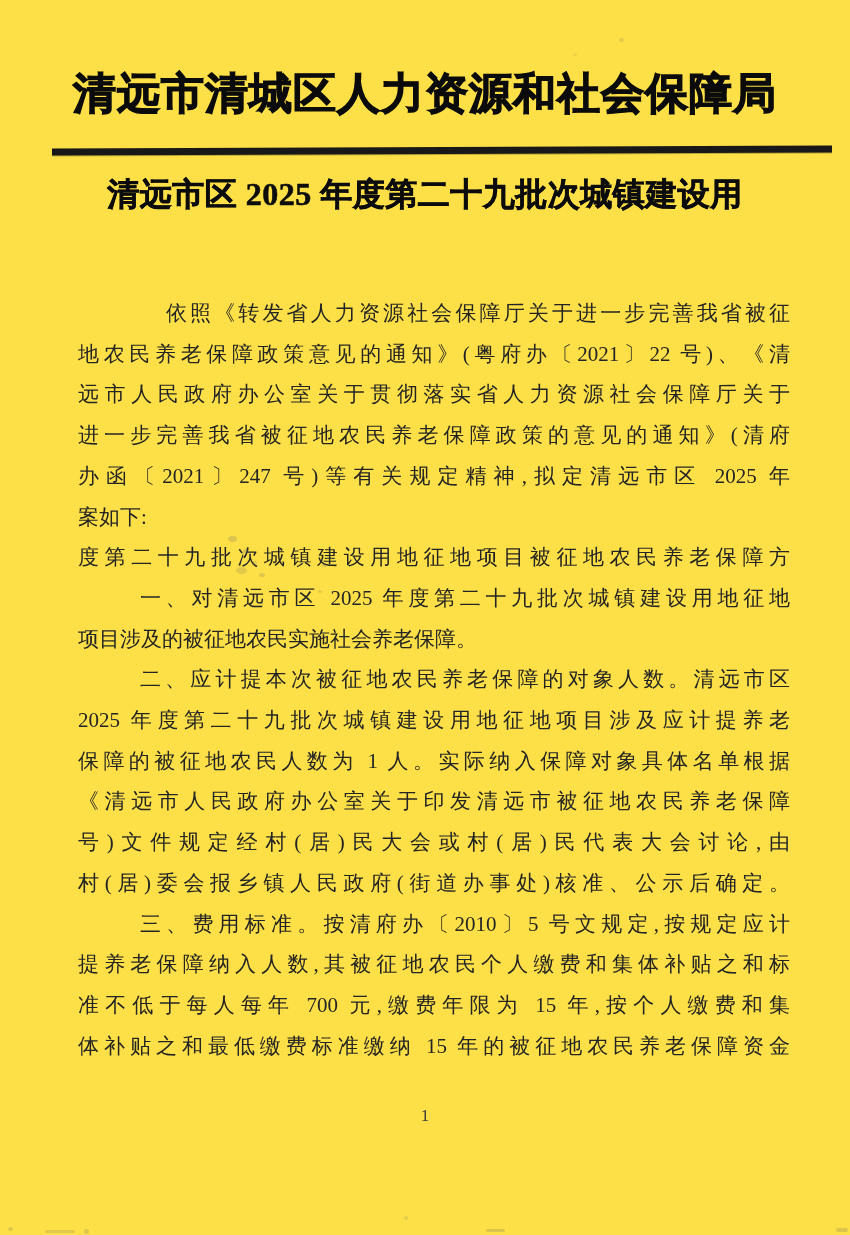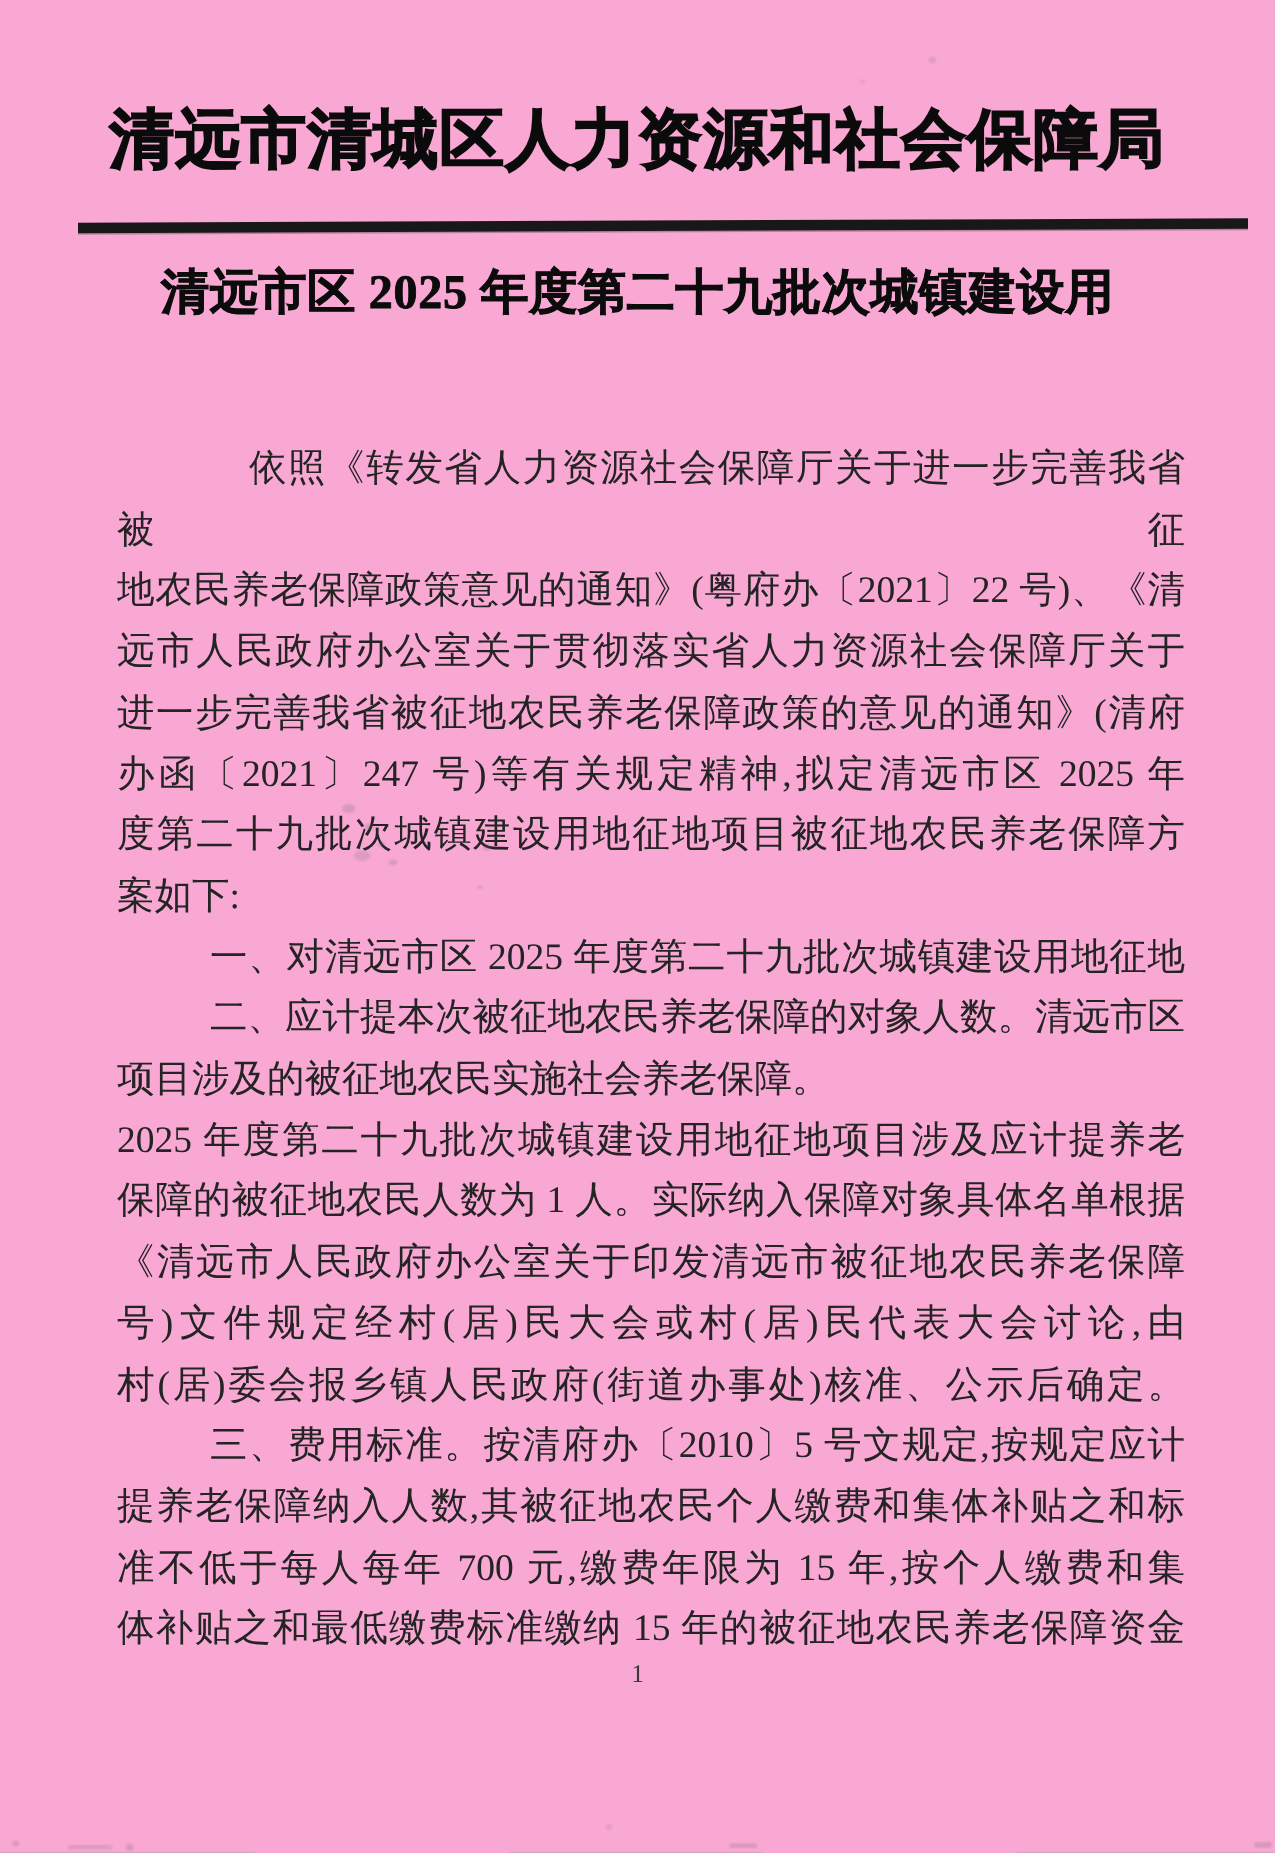--- a/index.html
+++ b/index.html
@@ -5,21 +5,21 @@
   html, body { margin: 0; padding: 0; }
   body {
     background: #9a9a9a;
     font-family: "Liberation Serif", "DejaVu Serif", serif;
   }
   .page {
     position: relative;
     width: 850px;
     height: 1235px;
     margin: 0 auto;
-    background: #f9a8d4;
+    background: #fde047;
     overflow: hidden;
     color: #1d1d1d;
   }
   
   .org-header {
     position: absolute;
     top: 68px;
     left: 0;
     right: 0;
     text-align: center;
@@ -55,21 +55,21 @@
     -webkit-text-stroke: 0.6px #0c0c0c;
     letter-spacing: 0.5px;
     white-space: nowrap;
   }
   
   .doc-body {
     position: absolute;
     top: 293px;
     left: 78px;
     width: 712px;
-    font-size: 25px;
+    font-size: 21px;
     line-height: 40.7px;
     color: #242424;
   }
   .line {
     text-align: justify;
     text-justify: inter-ideograph;
     white-space: normal;
   }
   .line.fill { text-align-last: justify; }
   .line.first-a { text-indent: 88px; }
@@ -120,25 +120,25 @@
   <div class="doc-title">
     <div>清远市区 2025 年度第二十九批次城镇建设用</div>
   </div>
 
   <div class="doc-body">
       <div class="line first-a fill">依照《转发省人力资源社会保障厅关于进一步完善我省被征</div>
       <div class="line fill">地农民养老保障政策意见的通知》(粤府办〔2021〕22 号)、《清</div>
       <div class="line fill">远市人民政府办公室关于贯彻落实省人力资源社会保障厅关于</div>
       <div class="line fill">进一步完善我省被征地农民养老保障政策的意见的通知》(清府</div>
       <div class="line fill">办函〔2021〕247 号)等有关规定精神,拟定清远市区 2025 年</div>
+      <div class="line">案如下:</div>
       <div class="line fill">度第二十九批次城镇建设用地征地项目被征地农民养老保障方</div>
-      <div class="line">案如下:</div>
       <div class="line first-b fill">一、对清远市区 2025 年度第二十九批次城镇建设用地征地</div>
+      <div class="line">项目涉及的被征地农民实施社会养老保障。</div>
       <div class="line first-b fill">二、应计提本次被征地农民养老保障的对象人数。清远市区</div>
-      <div class="line">项目涉及的被征地农民实施社会养老保障。</div>
       <div class="line fill">2025 年度第二十九批次城镇建设用地征地项目涉及应计提养老</div>
       <div class="line fill">保障的被征地农民人数为 1 人。实际纳入保障对象具体名单根据</div>
       <div class="line fill">《清远市人民政府办公室关于印发清远市被征地农民养老保障</div>
       <div class="line fill">号)文件规定经村(居)民大会或村(居)民代表大会讨论,由</div>
       <div class="line fill">村(居)委会报乡镇人民政府(街道办事处)核准、公示后确定。</div>
       <div class="line first-b fill">三、费用标准。按清府办〔2010〕5 号文规定,按规定应计</div>
       <div class="line fill">提养老保障纳入人数,其被征地农民个人缴费和集体补贴之和标</div>
       <div class="line fill">准不低于每人每年 700 元,缴费年限为 15 年,按个人缴费和集</div>
       <div class="line fill">体补贴之和最低缴费标准缴纳 15 年的被征地农民养老保障资金</div>
     </div>

